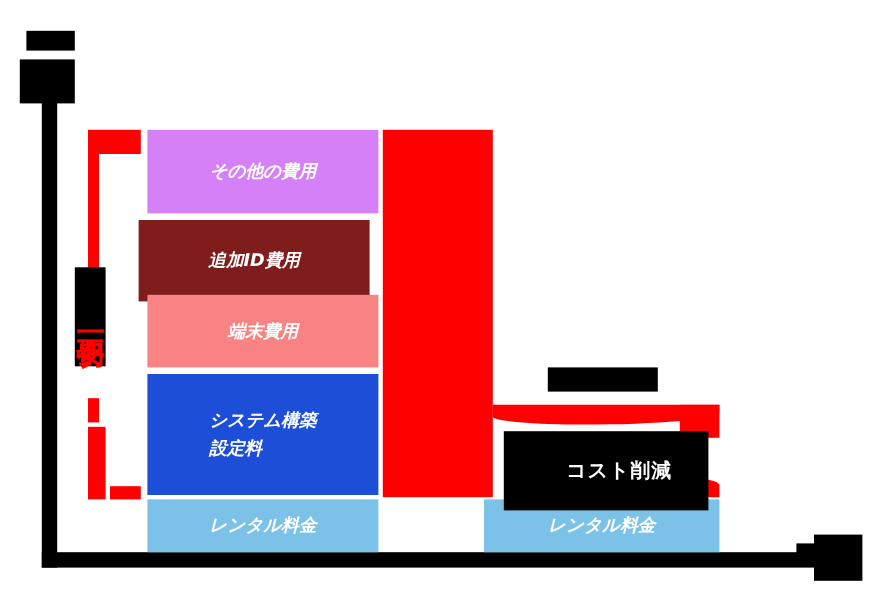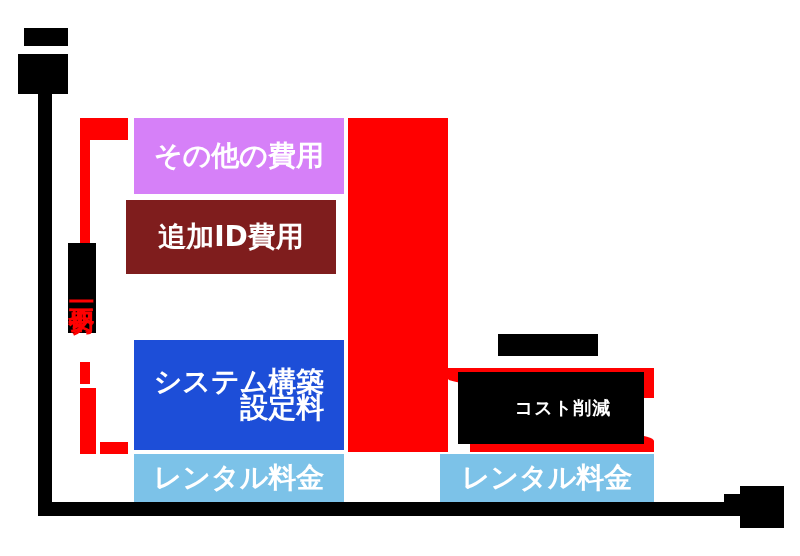--- a/index.html
+++ b/index.html
@@ -92,24 +92,25 @@
   }
 
   
   .seg {
     position: absolute;
     display: flex;
     align-items: center;
     justify-content: center;
     color: #ffffff;
     font-weight: bold;
-    font-size: 28px;
+    font-size: 16px;
     line-height: 26px;
-    text-align: right;
+    text-align: left;
     box-sizing: border-box;
+    font-style: italic;
   }
 
   
   #seg-other   { left: 134px; top: 118px; width: 210px; height: 76px;  background: #d680f8; }
   #seg-addid   { left: 126px; top: 200px; width: 210px; height: 74px;  background: #7f1d1d; }
   #seg-device  { left: 134px; top: 268px; width: 210px; height: 66px;  background: #f98282; }
   #seg-system  { left: 134px; top: 340px; width: 210px; height: 110px; background: #1d4ed8; }
   #seg-rental1 { left: 134px; top: 454px; width: 210px; height: 48px;  background: #7cc2e8; }
 
   
@@ -138,21 +139,21 @@
     left: 470px;
     top: 430px;
     width: 184px;
     height: 22px;
     background: #ff0000;
     border-radius: 50% 50% 0 0;
   }
   #callout-box {
     position: absolute;
     left: 458px;
-    top: 372px;
+    top: 392px;
     width: 186px;
     height: 72px;
     background: #000000;
     color: #ffffff;
     display: flex;
     align-items: center;
     justify-content: center;
     font-size: 18px;
     font-weight: bold;
     letter-spacing: 1px;
@@ -178,20 +179,21 @@
 
   <div class="bracket" id="bracket-top-arm"></div>
   <div class="bracket" id="bracket-stem-top"></div>
   <div class="bracket" id="bracket-stem-bot"></div>
   <div class="bracket" id="bracket-stem-bot2"></div>
   <div class="bracket" id="bracket-bot-arm"></div>
   <div id="bracket-label">一切不要</div>
 
   <div class="seg" id="seg-other">その他の費用</div>
   <div class="seg" id="seg-addid">追加ID費用</div>
+  <div class="seg" id="seg-device">端末費用</div>
   <div class="seg" id="seg-system">
     <span>
       <span>システム構築</span><br>
       <span>設定料</span>
     </span>
   </div>
   <div class="seg" id="seg-rental1">レンタル料金</div>
 
   <div class="seg" id="seg-rental2">レンタル料金</div>
 

